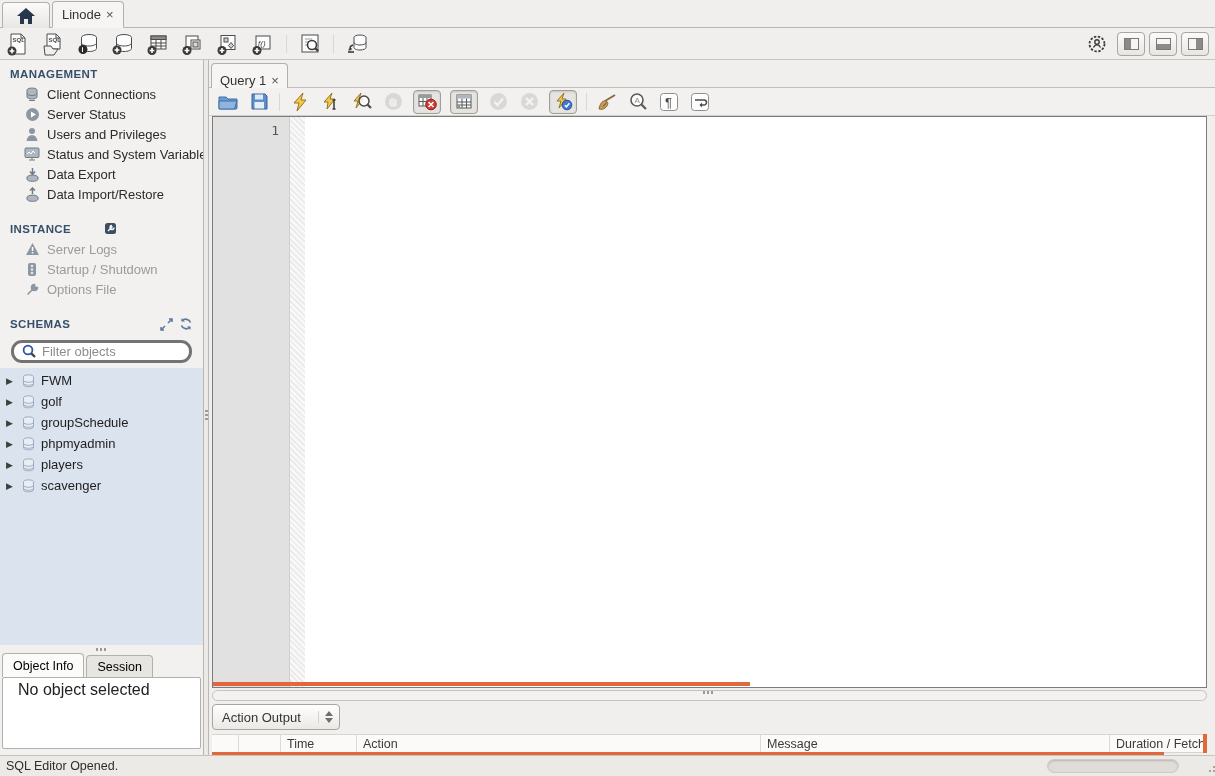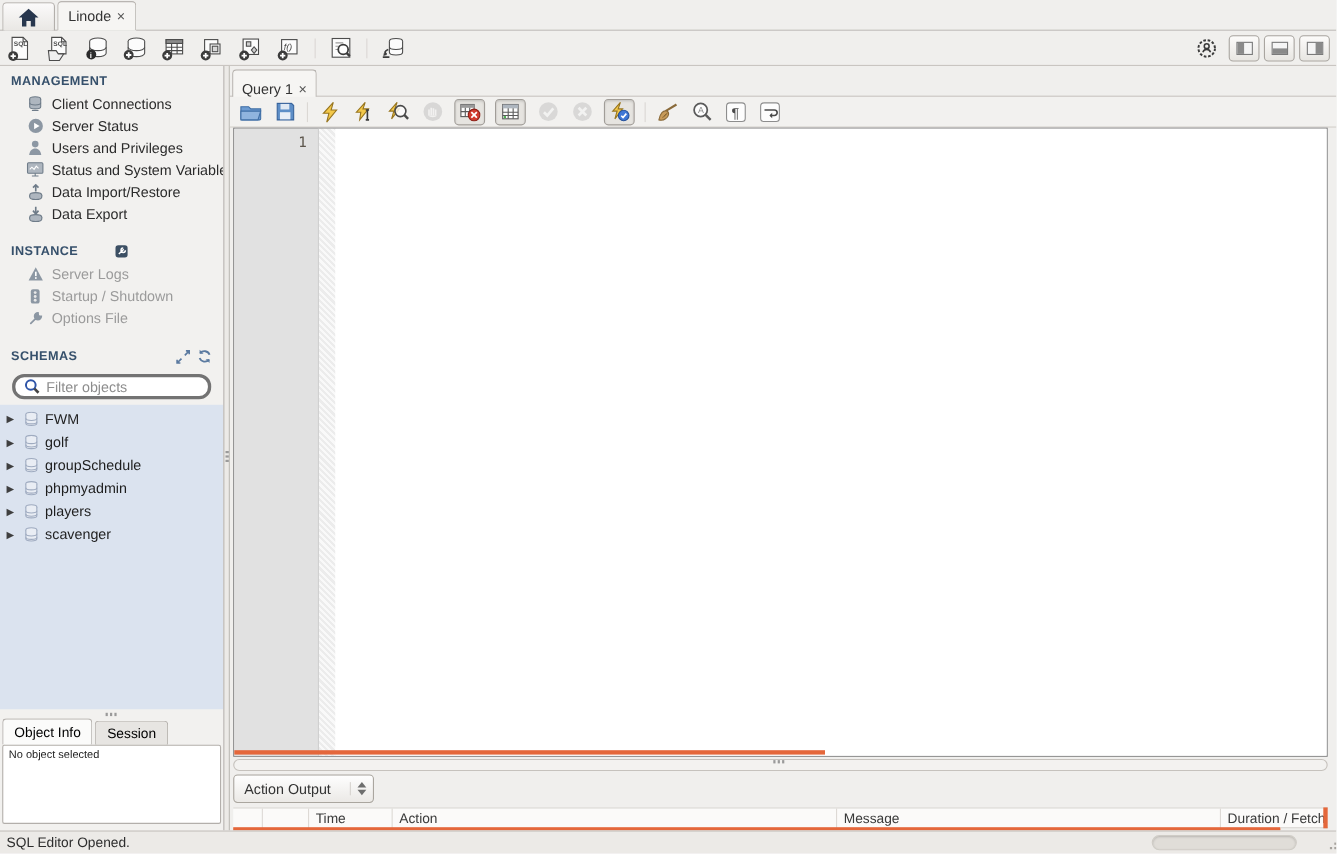--- a/index.html
+++ b/index.html
@@ -64,21 +64,21 @@
 
   .hsplit { height:8px; position:relative; background:#f2f1ef; }
   .hsplit .grip { position:absolute; left:96px; top:3px; width:2px; height:3px; background:#9a9a9a;
                   box-shadow:4px 0 0 #9a9a9a, 8px 0 0 #9a9a9a; }
 
   .info-tabs { display:flex; align-items:flex-end; height:24px; padding-left:2px; gap:2px; }
   .info-tab { height:22px; padding:0 10px; display:flex; align-items:center; font-size:12.5px; color:#000000;
               border:1px solid #b3afab; border-bottom:none; border-radius:4px 4px 0 0; background:#e7e5e2; }
   .info-tab.active { background:#fbfbfa; height:24px; }
   .info-panel { margin:0 2px 6px 2px; height:72px; background:#fff; border:1px solid #b3afab;
-                border-radius:2px; padding:3px 5px; font-size:10px; color:#222; }
+                border-radius:2px; padding:3px 15px; font-size:16px; color:#222; }
 
   
   .qtabbar { position:absolute; top:0; left:0; right:0; height:28px; background:#f0efed;
              border-bottom:1px solid #c2beba; }
   .qtab { position:absolute; left:2px; top:3px; height:25px; padding:16px 8px; background:#f6f5f3;
           border:1px solid #b3afab; border-bottom:1px solid #f6f5f3; border-radius:4px 4px 0 0;
           display:flex; align-items:center; gap:5px; font-size:13px; color:#333; }
   .ed-toolbar { position:absolute; top:28px; left:0; right:0; height:28px; background:#f2f1ef;
                 border-bottom:1px solid #d2cfca; display:flex; align-items:center; padding:0 8px; gap:9px; }
   .eicon { width:22px; height:22px; display:flex; align-items:center; justify-content:center; }
@@ -322,36 +322,36 @@
             <rect x="1" y="1" width="14" height="9.5" rx="1" fill="#aeb6bf" stroke="#6f7c89"></rect>
             <path d="M3 7 5 5l2 2 2-3 2 2" fill="none" stroke="#fff"></path>
             <path d="M5 13h6M8 10.5V13" stroke="#6f7c89"></path>
           </svg>
         </span>
       <span>Status and System Variables</span>
     </div>
     <div class="side-item">
       <span class="sicon">
           <svg width="15" height="15" viewBox="0 0 15 15">
+            <path d="M7.5 1v6M5 4.5 7.5 7.5 10 4.5" fill="none" stroke="#6f7c89" stroke-width="1.5"></path>
+            <ellipse cx="7.5" cy="10.5" rx="5.5" ry="2.4" fill="#aeb6bf" stroke="#6f7c89"></ellipse>
+            <path d="M2 10.5v1.6c0 1.3 2.5 2.3 5.5 2.3s5.5-1 5.5-2.3v-1.6" fill="#aeb6bf" stroke="#6f7c89"></path>
+          </svg>
+        </span>
+      <span>Data Export</span>
+    </div>
+    <div class="side-item">
+      <span class="sicon">
+          <svg width="15" height="15" viewBox="0 0 15 15">
             <path d="M7.5 7V1M5 3.5 7.5 1 10 3.5" fill="none" stroke="#6f7c89" stroke-width="1.5"></path>
             <ellipse cx="7.5" cy="10.5" rx="5.5" ry="2.4" fill="#aeb6bf" stroke="#6f7c89"></ellipse>
             <path d="M2 10.5v1.6c0 1.3 2.5 2.3 5.5 2.3s5.5-1 5.5-2.3v-1.6" fill="#aeb6bf" stroke="#6f7c89"></path>
           </svg>
         </span>
       <span>Data Import/Restore</span>
-    </div>
-    <div class="side-item">
-      <span class="sicon">
-          <svg width="15" height="15" viewBox="0 0 15 15">
-            <path d="M7.5 1v6M5 4.5 7.5 7.5 10 4.5" fill="none" stroke="#6f7c89" stroke-width="1.5"></path>
-            <ellipse cx="7.5" cy="10.5" rx="5.5" ry="2.4" fill="#aeb6bf" stroke="#6f7c89"></ellipse>
-            <path d="M2 10.5v1.6c0 1.3 2.5 2.3 5.5 2.3s5.5-1 5.5-2.3v-1.6" fill="#aeb6bf" stroke="#6f7c89"></path>
-          </svg>
-        </span>
-      <span>Data Export</span>
     </div>
 
     <div class="sec-title" style="margin-top:10px;gap:33px;">
       <span>INSTANCE</span>
       <span>
           <svg width="13" height="13" viewBox="0 0 13 13">
             <rect x="1" y="1" width="11" height="11" rx="2.5" fill="#3c4f63"></rect>
             <path d="M4 9 8.5 4.5M8 3.5a2 2 0 1 0 2 2" fill="none" stroke="#fff" stroke-width="1.3"></path>
           </svg>
         </span>

